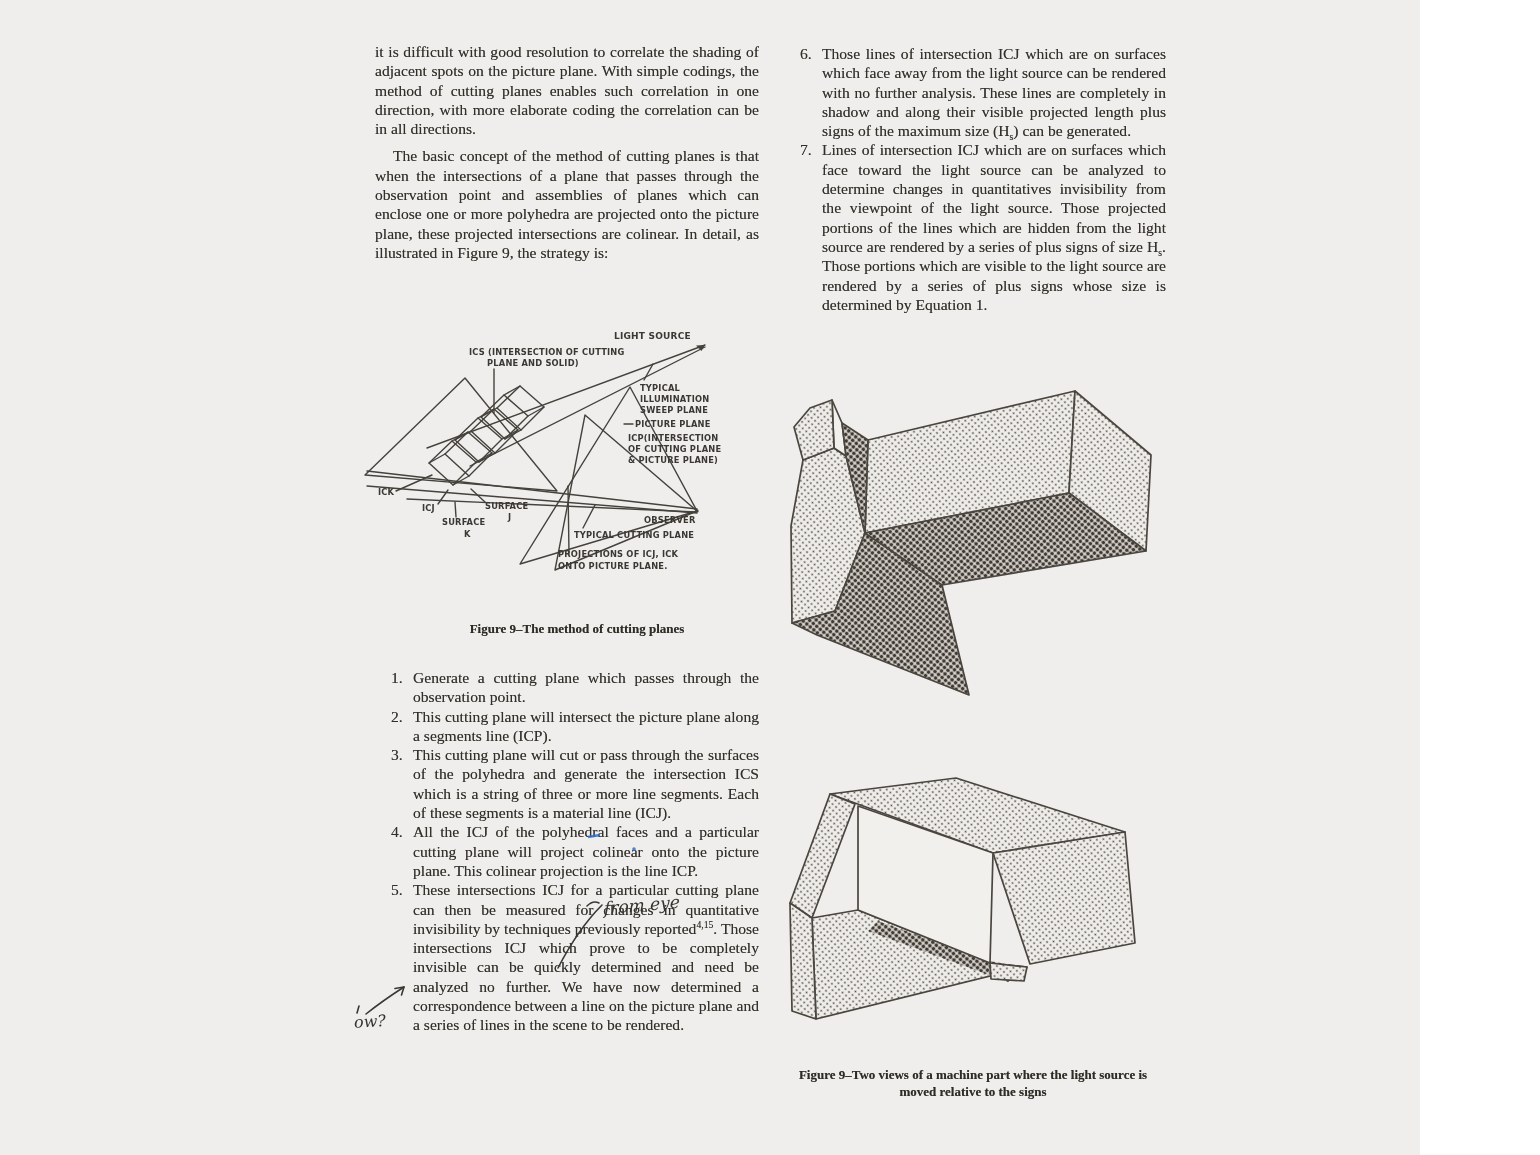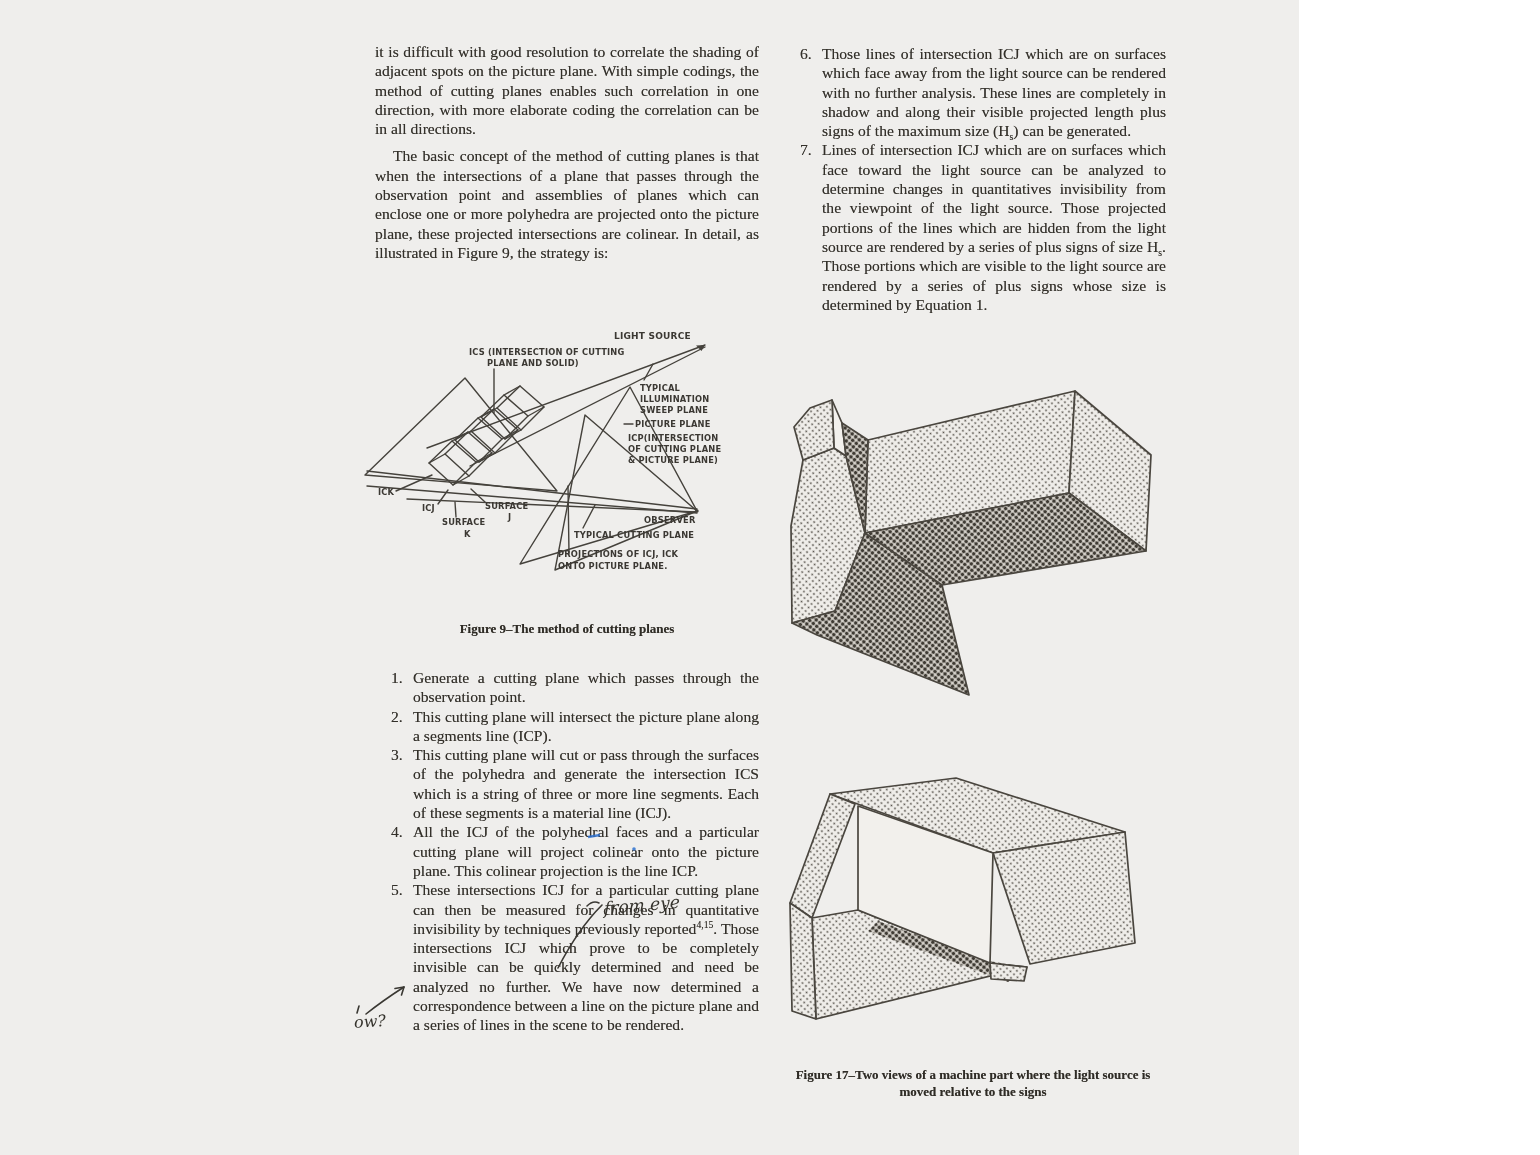--- a/index.html
+++ b/index.html
@@ -1,35 +1,35 @@
 <!DOCTYPE html>
 <html><head>
 <meta charset="utf-8">
 <style>
   html,body { margin:0; padding:0; }
   .page {
-    position:relative; width:1299px; height:1155px;
+    position:relative; width:1420px; height:1155px;
     background:#efeeec; overflow:hidden;
     font-family:"Liberation Serif", serif;
     color:#33302a;
   }
   .bodytext {
     font-size:15.6px; line-height:19.3px; text-align:justify;
     color:#33302a; text-shadow:0 0 0.5px rgba(45,42,36,0.55);
   }
   .col-left  { position:absolute; left:375px; top:42px;  width:384px; }
   .para1 { margin:0; }
   .para2 { margin:8px 0 0 0; text-indent:18px; }
 
   .fig9 { position:absolute; left:352px; top:323px; }
   .figcap {
     position:absolute; font-weight:bold; font-size:13px; line-height:17px;
     text-align:center; color:#2f2c26; text-shadow:0 0 0.5px rgba(45,42,36,0.5);
   }
-  .fig9cap { left:375px; top:620px; width:384px; }
+  .fig9cap { left:385px; top:620px; width:384px; }
   .fig10cap { left:778px; top:1066px; width:390px; }
 
   .numlist { position:absolute; }
   .list-left  { left:375px; top:668px; width:384px; }
   .list-right { left:800px; top:44px;  width:366px; }
   .li { display:flex; margin:0; }
   .list-left .li { padding-left:16px; }
   .li .n { flex:none; width:22px; }
   .li .t { flex:1; }
   sup { font-size:0.62em; vertical-align:super; line-height:0; }
@@ -211,21 +211,21 @@
       <polygon points="210,200 247,204 244,218 211,216" fill="url(#dotL2)"></polygon>
       <polygon points="50,31 176,15 345,69 213,90" fill="url(#dotL2)"></polygon>
       <polygon points="213,90 345,69 355,180 250,201" fill="url(#dotL2)"></polygon>
       <polygon points="78,43 213,90 210,200 78,147" fill="#f2f0ec"></polygon>
       <polygon points="10,140 50,31 75,41 32,155" fill="url(#dotL2)"></polygon>
       <polygon points="10,140 32,155 36,256 12,248" fill="url(#dotL2)"></polygon>
     </g>
   </svg>
 
   <div class="figcap fig10cap">
-    <div>Figure 17–Two views of a machine part where the light source is</div>
+    <div>Figure 9–Two views of a machine part where the light source is</div>
     <div>moved relative to the signs</div>
   </div>
 
   <svg class="ann-svg" width="430" height="240" viewBox="0 0 430 240">
     <g stroke="#3a3833" stroke-width="1.6" fill="none" stroke-linecap="round">
       <path d="M262,85 C252,95 235,115 218,148"></path>
       <path d="M247,86 q6,-6 12,-3"></path>
       <path d="M26,194 C36,186 50,176 64,167"></path>
       <path d="M64,167 l-9,1.5 M64,167 l-2.5,8"></path>
       <path d="M17,193 l2,-7"></path>

